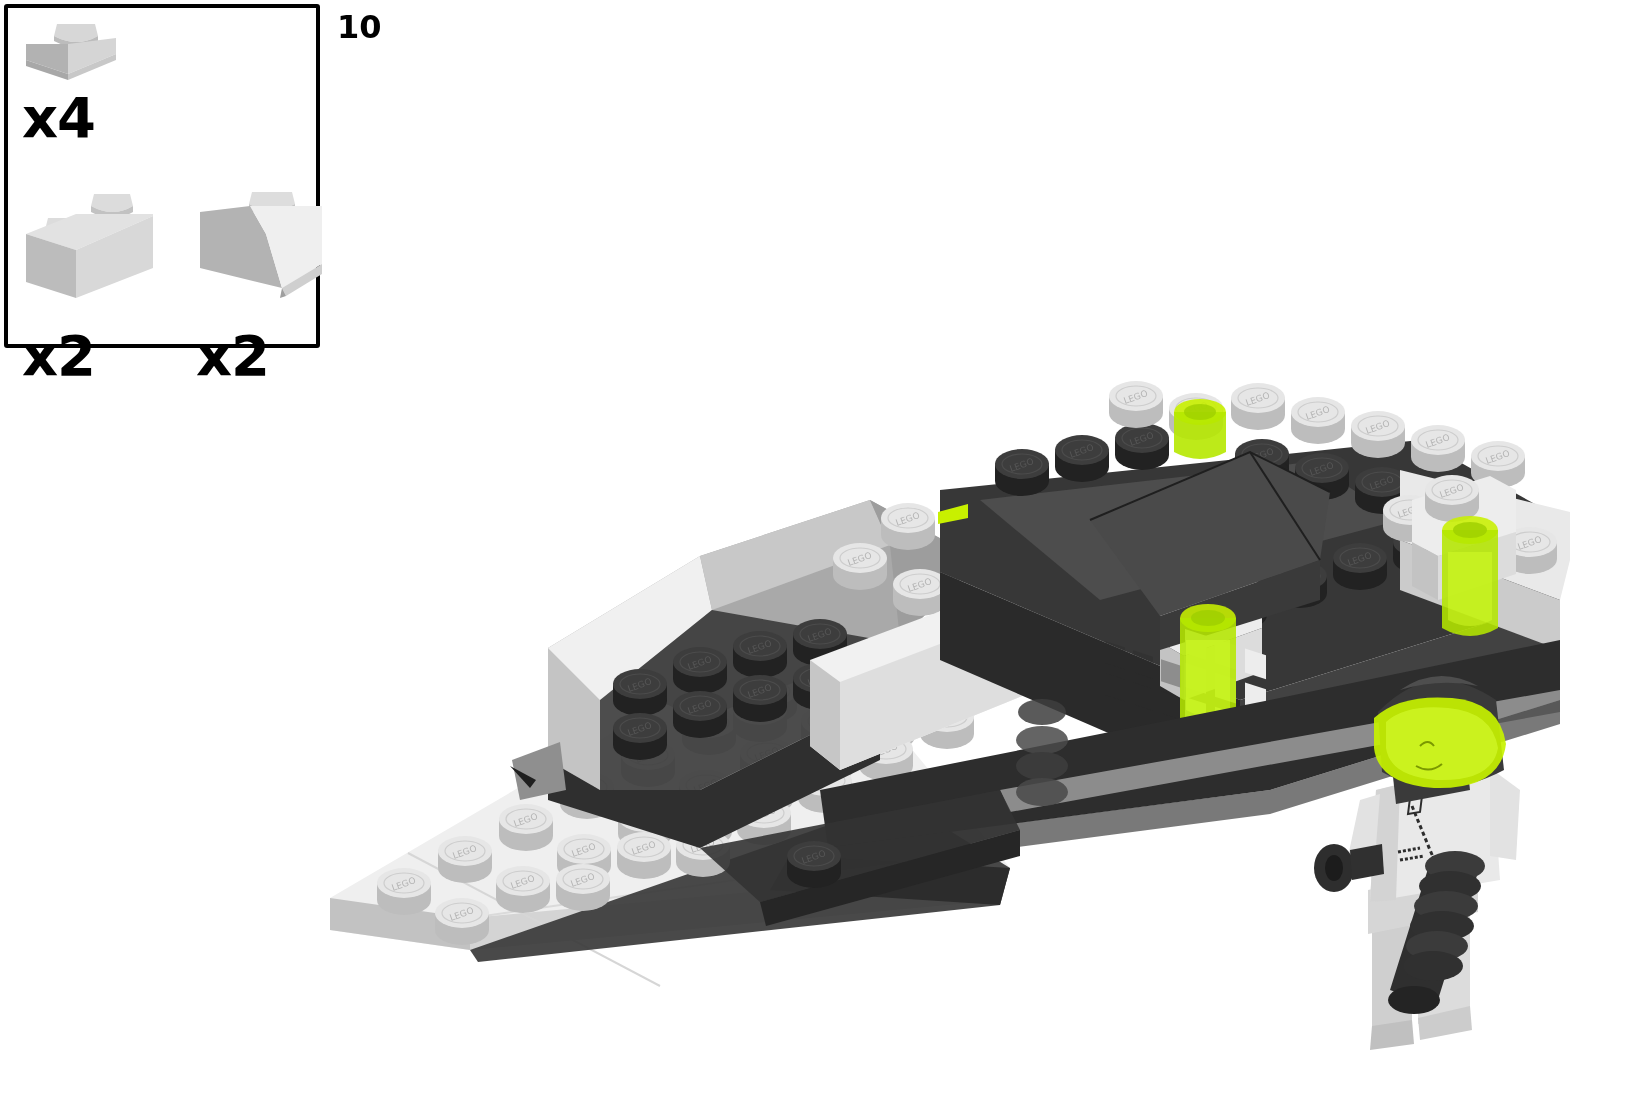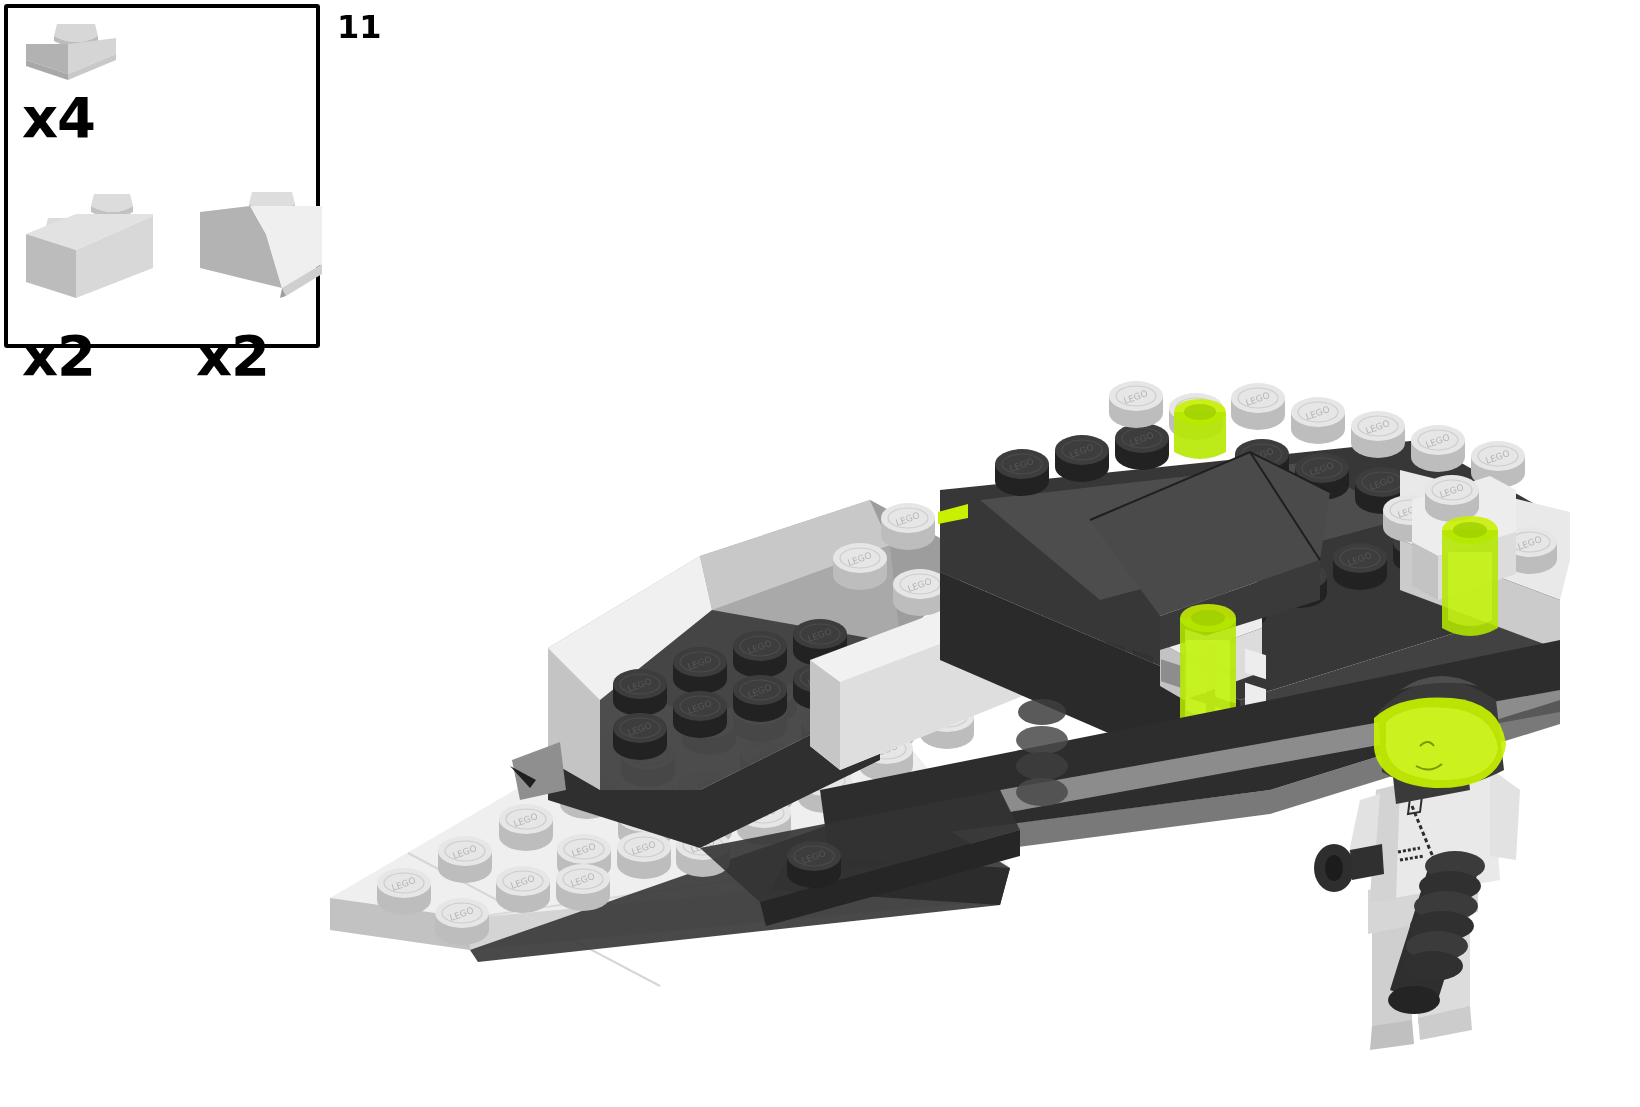--- a/index.html
+++ b/index.html
@@ -112,21 +112,21 @@
 
       <path d="M94 112 L134 88 L134 98 L98 120 Z" fill="#cfcfcf"></path>
       <path d="M94 112 L98 120 L92 122 Z" fill="#9f9f9f"></path>
     </svg>
 
     <span class="qty-label" id="qty-1x1">x4</span>
     <span class="qty-label" id="qty-1x2-brick">x2</span>
     <span class="qty-label" id="qty-1x2-slope">x2</span>
   </div>
 
-  <span id="step-number">11</span>
+  <span id="step-number">10</span>
 
   <div id="model-canvas">
     <svg width="1640" height="1107" viewBox="0 0 1640 1107" xmlns="http://www.w3.org/2000/svg">
       <defs>
 
         <g id="studW">
           <ellipse cx="0" cy="0" rx="27" ry="15" fill="#cfcfcf"></ellipse>
           <rect x="-27" y="0" width="54" height="15" fill="#bdbdbd"></rect>
           <ellipse cx="0" cy="15" rx="27" ry="15" fill="#bdbdbd"></ellipse>
           <ellipse cx="0" cy="-2" rx="27" ry="15" fill="#e6e6e6"></ellipse>

